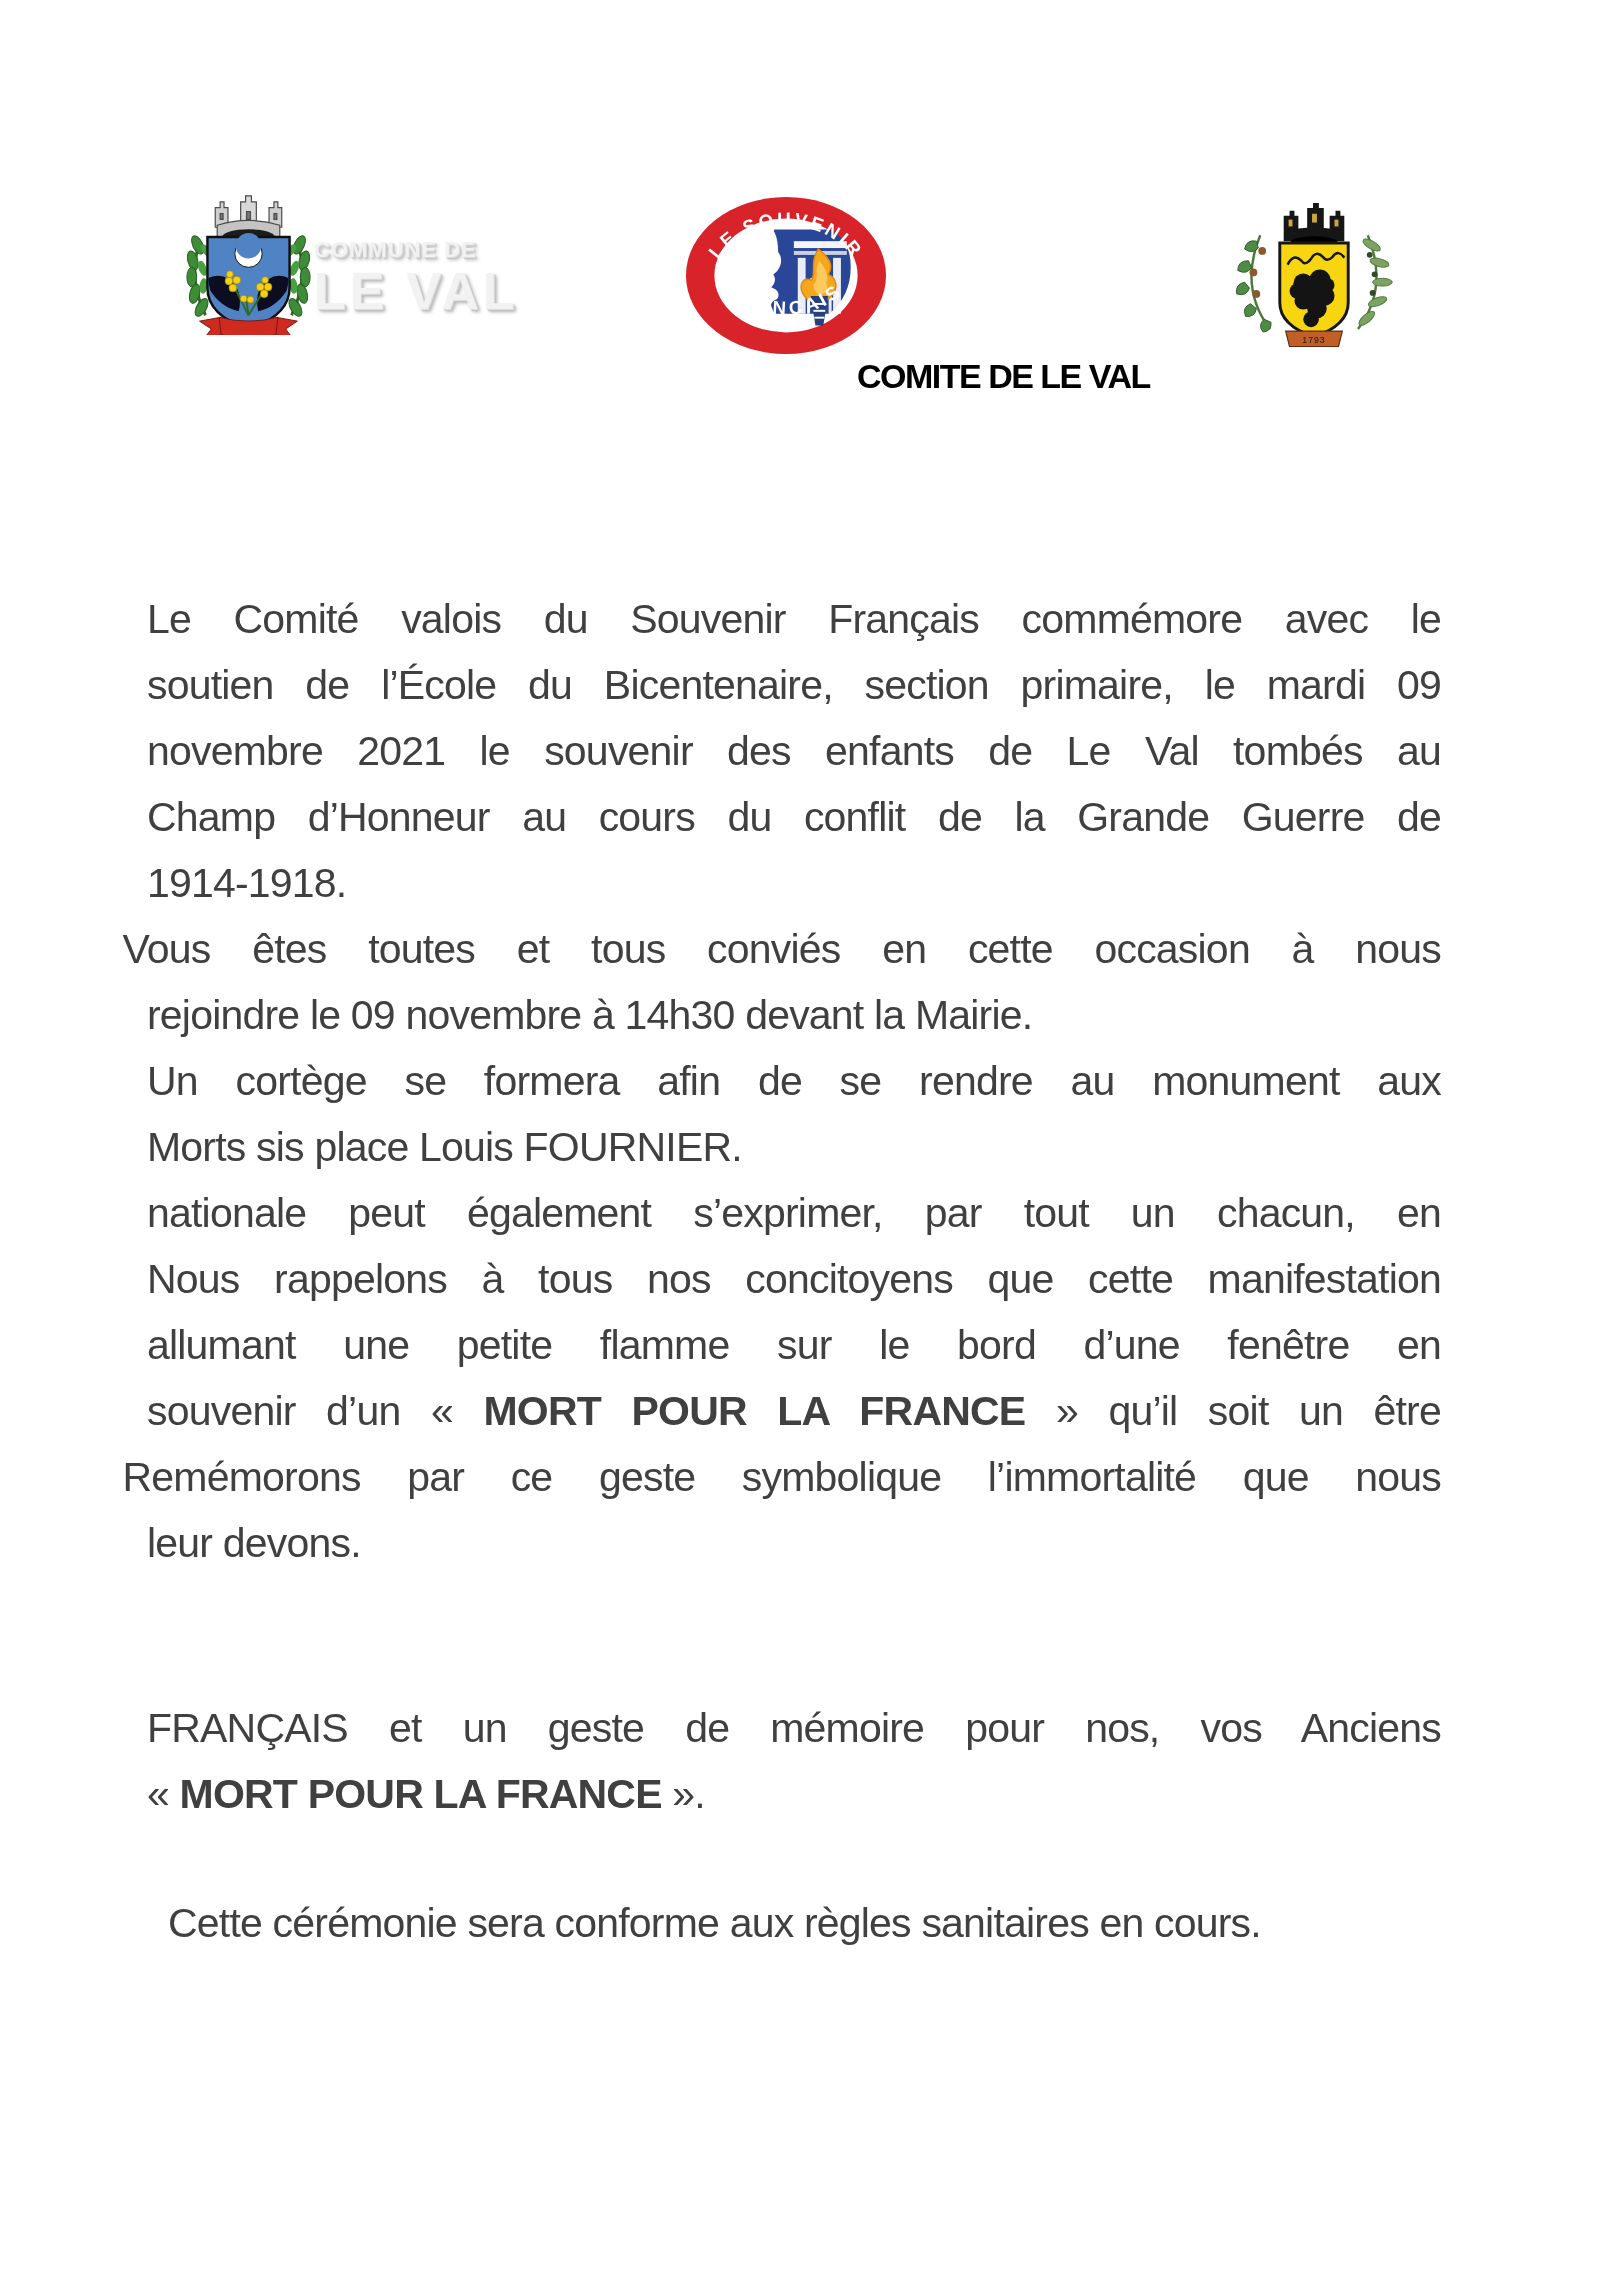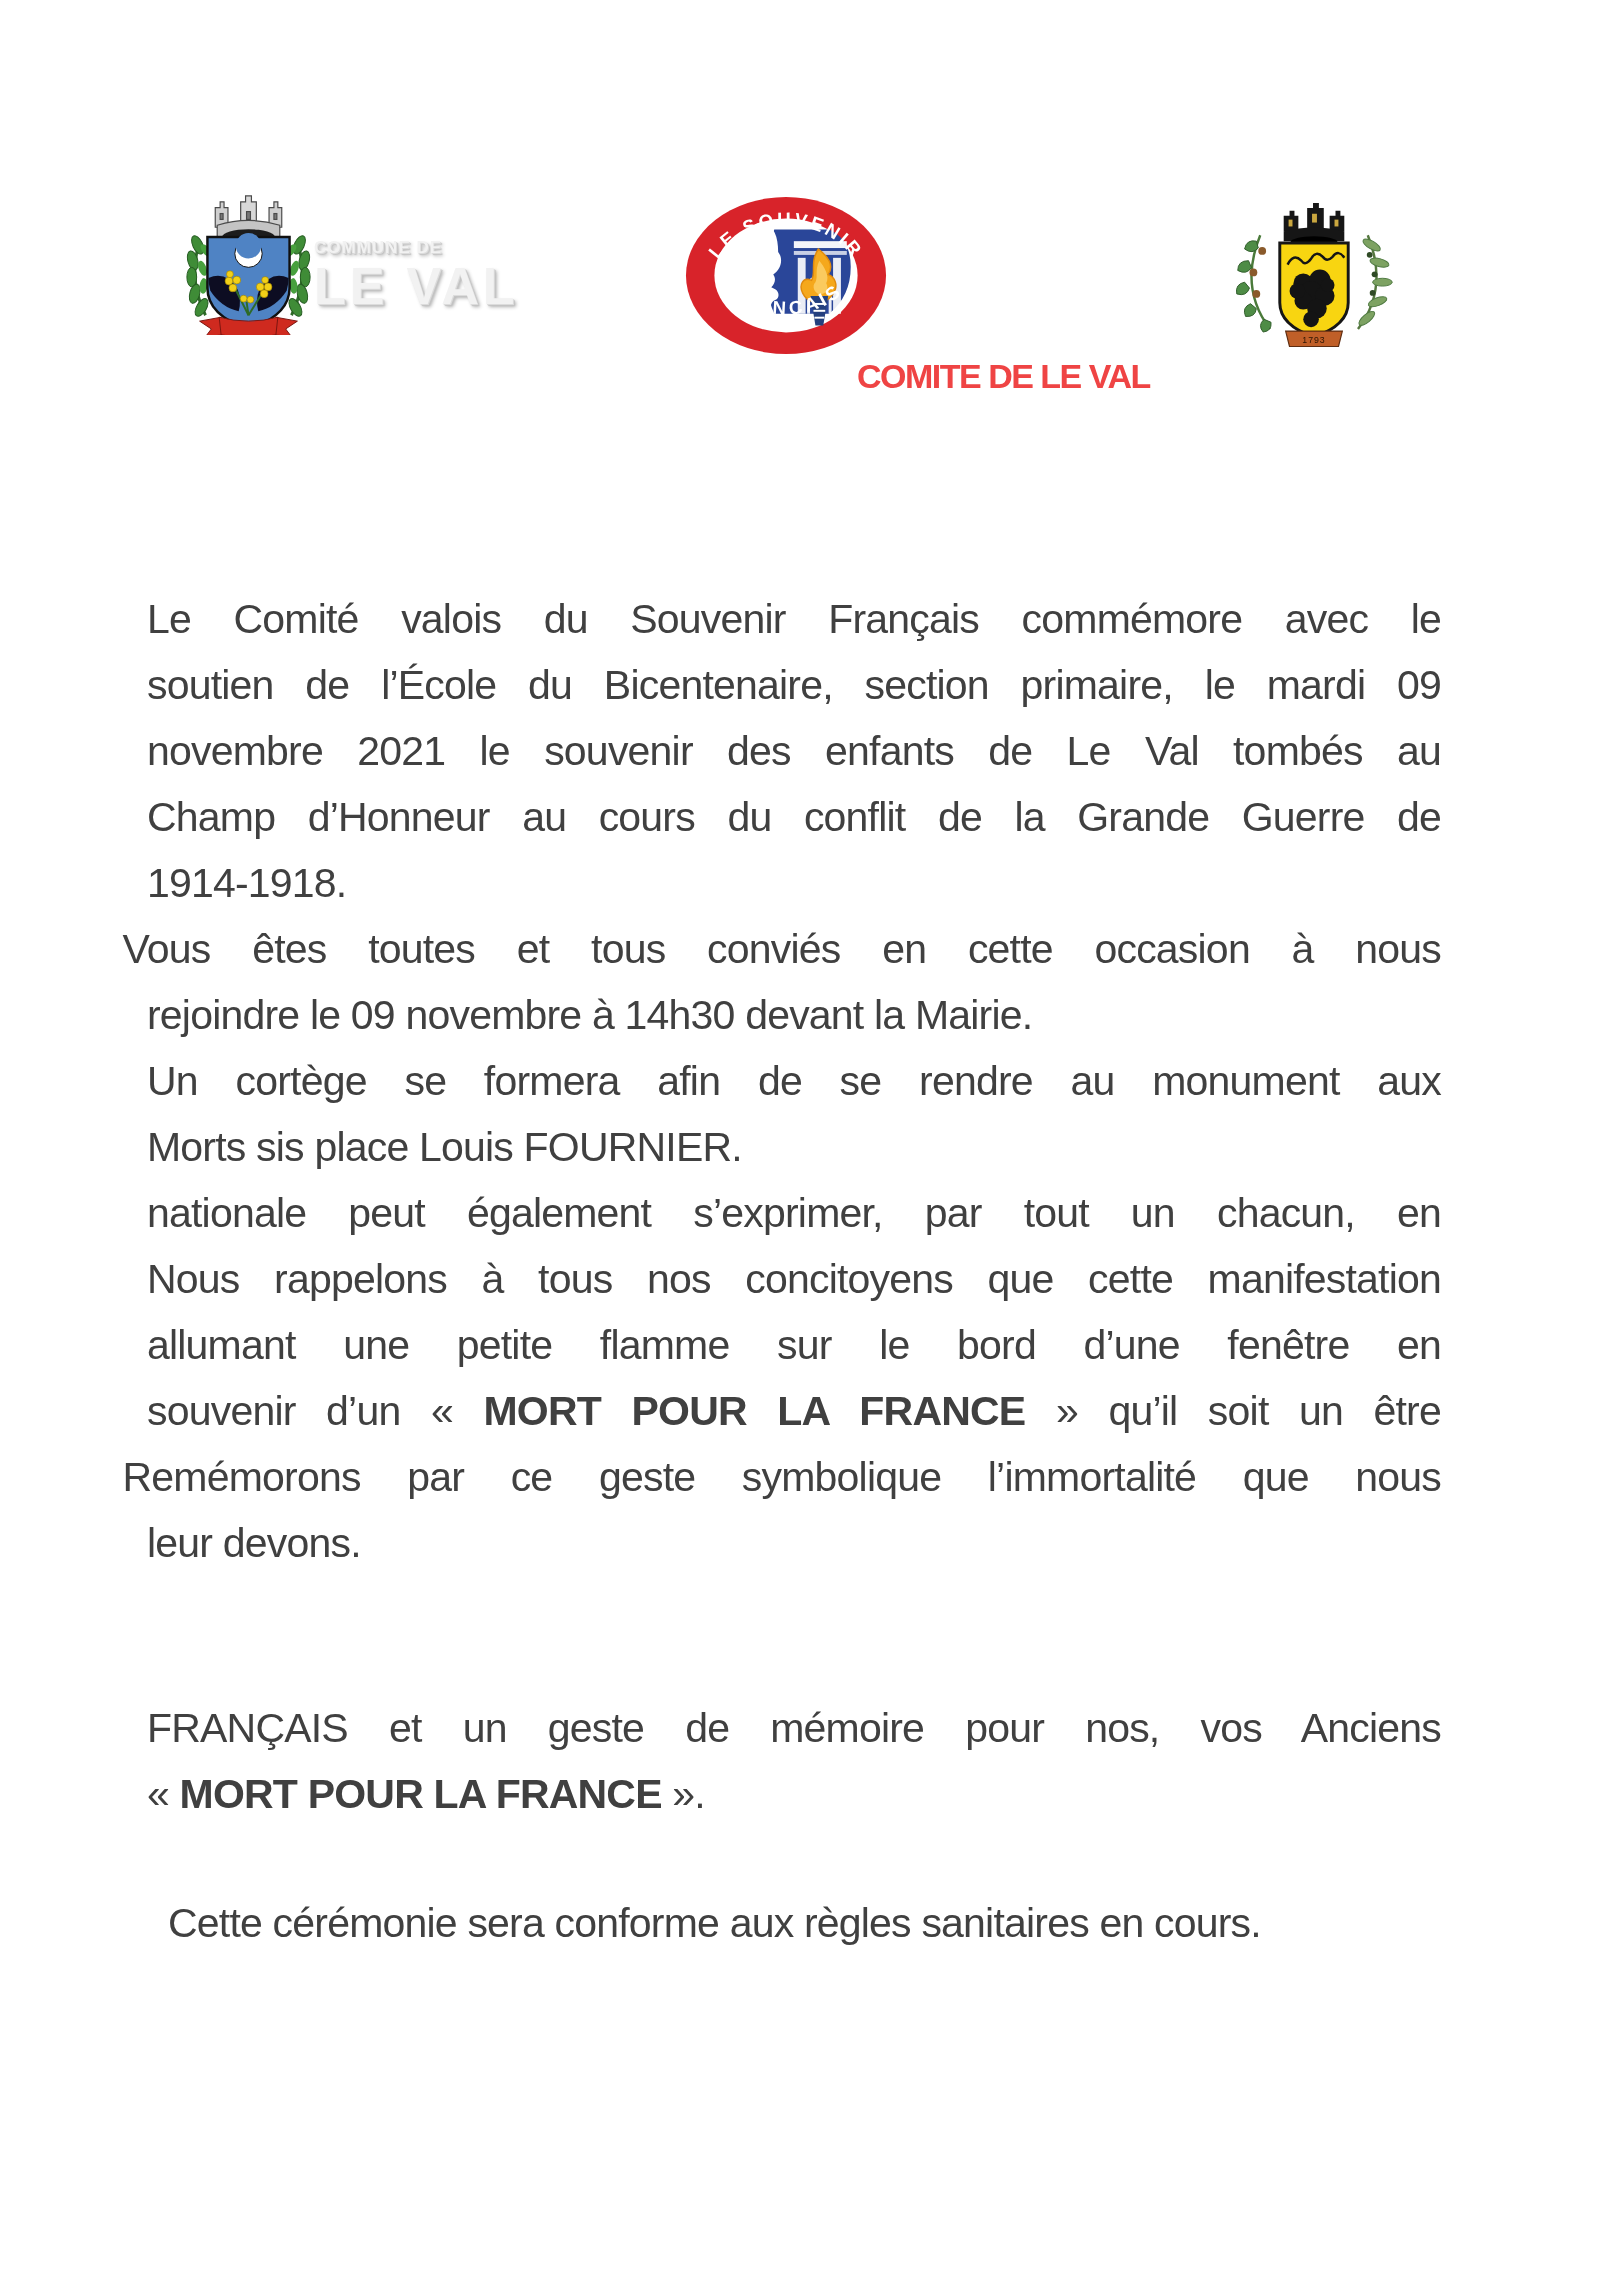--- a/index.html
+++ b/index.html
@@ -12,27 +12,27 @@
     overflow:hidden;
   }
   
   .arms1{position:absolute;left:182px;top:186px;width:133px;height:149px;}
   .commune-wordmark{
     position:absolute;left:314px;top:239px;width:225px;
     font-weight:bold;color:#f2f2f2;
     text-shadow:1px 1px 0 #dcdcdc,2px 2px 1px #c4c4c4,2.9px 2.9px 3.9px #b0b0b0;
     line-height:1;
   }
-  .commune-wordmark .l1{font-size:17px;letter-spacing:1px;}
+  .commune-wordmark .l1{font-size:22px;letter-spacing:1px;}
   .commune-wordmark .l2{font-size:52px;letter-spacing:3.9px;margin-top:3.9px;}
   .sf-logo{position:absolute;left:684px;top:196px;width:204px;height:159px;}
   .emblem3{position:absolute;left:1227px;top:190px;width:174px;height:157px;}
   .committee-title{
     position:absolute;left:857px;top:357px;
-    font-size:34px;font-weight:bold;letter-spacing:-1.5px;color:#ef4444;
+    font-size:34px;font-weight:bold;letter-spacing:-1.5px;color:#000000;
     white-space:nowrap;
   }
   
   .doc{
     position:absolute;left:147px;top:586px;width:1294px;
     font-size:41px;letter-spacing:-0.8px;color:#404040;
   }
   .para{margin:0;}
   .line{
     line-height:66px;height:66px;white-space:nowrap;

